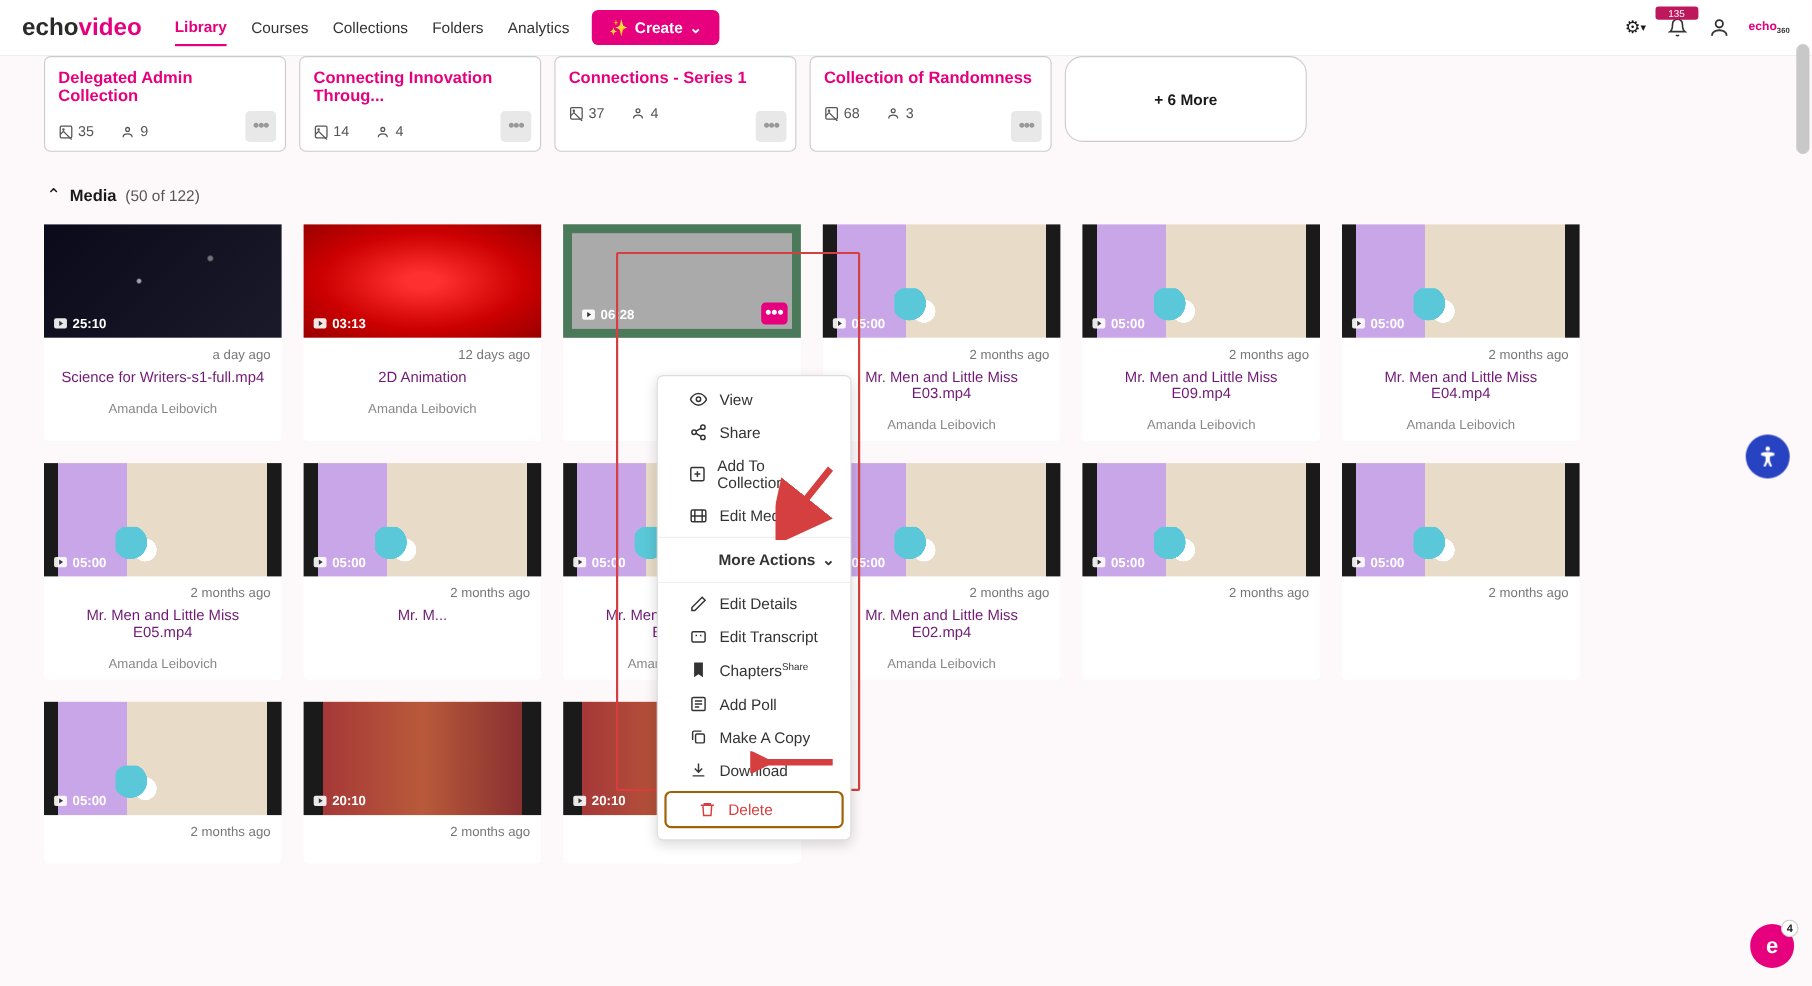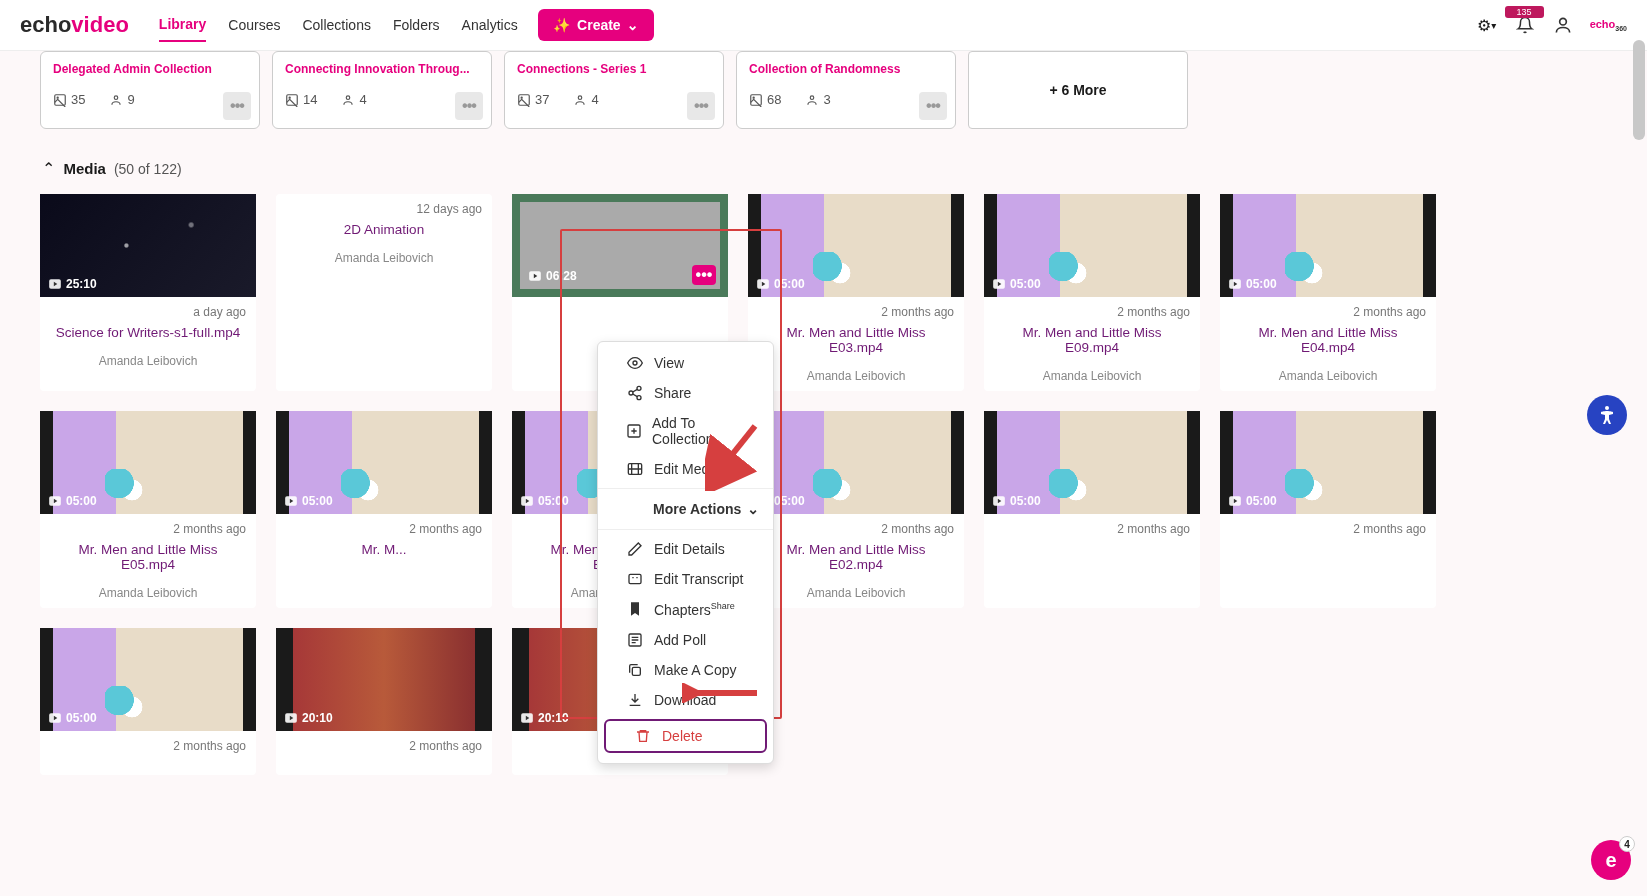--- a/index.html
+++ b/index.html
@@ -12,25 +12,25 @@
 .nav-item { font-size: 14px; color: #333; cursor: pointer; padding: 8px 0; }
 .nav-item.active { color: #e6007e; border-bottom: 2px solid #e6007e; font-weight: 600; }
 .create-btn { background: #e6007e; color: #fff; padding: 8px 16px; border-radius: 6px; font-weight: 600; font-size: 14px; display: flex; align-items: center; gap: 6px; margin-left: 20px; cursor: pointer; }
 .header-right { margin-left: auto; display: flex; align-items: center; gap: 16px; }
 .icon-btn { width: 22px; height: 22px; display: flex; align-items: center; justify-content: center; cursor: pointer; position: relative; }
 .badge { position: absolute; top: -8px; right: -8px; background: #be185d; color: #fff; font-size: 9px; padding: 1px 12px; border-radius: 3px; font-weight: 400; }
 .echo-sm { font-size: 11px; font-weight: 700; color: #e6007e; }
 .content { padding: 0 40px 20px 40px; position: relative; }
 .collections-row { display: flex; gap: 12px; margin-bottom: 30px; }
 .coll-card { border: 1px solid #ccc; border-radius: 6px; padding: 10px 12px; width: 220px; background: #fff; position: relative; }
-.coll-title { color: #e6007e; font-weight: 600; font-size: 12px; margin-bottom: 16px; }
+.coll-title { color: #e6007e; font-weight: 600; font-size: 15px; margin-bottom: 16px; }
 .coll-stats { display: flex; gap: 24px; align-items: center; font-size: 13px; color: #555; }
 .coll-stat { display: flex; align-items: center; gap: 4px; }
 .coll-more { position: absolute; right: 8px; bottom: 8px; width: 28px; height: 28px; background: #e8e8e8; border-radius: 4px; display: flex; align-items: center; justify-content: center; cursor: pointer; color: #999; font-weight: 700; letter-spacing: -1px; }
-.more-coll { border: 1px solid #ccc; border-radius: 4px; width: 220px; display: flex; align-items: center; justify-content: center; font-size: 14px; font-weight: 600; cursor: pointer; background: #fff; height: 78px; }
+.more-coll { border: 1px solid #ccc; border-radius: 16px; width: 220px; display: flex; align-items: center; justify-content: center; font-size: 14px; font-weight: 600; cursor: pointer; background: #fff; height: 78px; }
 .section-head { display: flex; align-items: center; gap: 8px; margin-bottom: 16px; padding-left: 2px; }
 .section-head .chev { font-size: 16px; }
 .section-head .title { font-weight: 700; font-size: 15px; }
 .section-head .count { font-size: 14px; color: #555; }
 .grid { display: flex; flex-wrap: wrap; gap: 20px; }
 .media-card { width: 216px; background: #fff; border-radius: 4px; overflow: visible; position: relative; }
 .thumb { width: 100%; height: 103px; background: #333; position: relative; display: flex; align-items: center; justify-content: center; overflow: hidden; }
 .thumb .duration { position: absolute; bottom: 6px; left: 8px; color: #fff; font-size: 12px; font-weight: 600; display: flex; align-items: center; gap: 4px; }
 .thumb .play-ico { display: inline-flex; align-items: center; }
 .thumb .menu-btn { position: absolute; bottom: 4px; right: 4px; width: 24px; height: 20px; background: #e6007e; border-radius: 4px; color: #fff; display: flex; align-items: center; justify-content: center; cursor: pointer; font-weight: 700; }
@@ -42,21 +42,21 @@
 .thumb-art-cartoon::after { content:""; position:absolute; bottom:10px; left:30%; width:45px; height:35px; background: radial-gradient(circle at 30% 40%, #5ac8d8 40%, transparent 41%), radial-gradient(circle at 60% 60%, #fff 30%, transparent 31%); }
 .thumb-art-space { background: radial-gradient(circle at 40% 50%, rgba(255,255,255,0.6) 1%, transparent 2%), radial-gradient(circle at 70% 30%, rgba(255,255,255,0.4) 1%, transparent 2%), linear-gradient(135deg, #0a0a1a, #1a1a2a); }
 .thumb-art-red { background: radial-gradient(ellipse at center, #ff3030 10%, #cc0000 60%, #990000 100%); }
 .thumb-art-gray { background: #aaa; border: 8px solid #4a7a5a; border-left-width: 8px; border-right-width: 8px; }
 .thumb-art-medieval { background: linear-gradient(90deg, #1a1a1a 0%, #1a1a1a 8%, #a63838 8%, #b85a3a 50%, #8a3030 92%, #1a1a1a 92%); }
 .dropdown-menu { position: absolute; top: 330px; left: 597px; width: 177px; background: #fff; border: 1px solid #ddd; border-radius: 6px; box-shadow: 0 4px 12px rgba(0,0,0,0.15); z-index: 100; padding: 6px 0; }
 .menu-item { display: flex; align-items: center; gap: 10px; padding: 7px 28px; font-size: 14px; cursor: pointer; color: #333; }
 .menu-item .mi-icon { width: 18px; display: flex; justify-content: center; color: #444; }
 .menu-divider { border: none; border-top: 1px solid #eee; margin: 4px 0; }
 .menu-header { display: flex; align-items: center; justify-content: flex-end; gap: 6px; padding: 8px 14px; font-size: 14px; font-weight: 600; color: #333; cursor: pointer; }
-.menu-item.delete { color: #d63f3f; border: 2px solid #701a75; border-radius: 6px; margin: 4px 6px; }
+.menu-item.delete { color: #d63f3f; border: 2px solid #a16207; border-radius: 6px; margin: 4px 6px; }
 .menu-item sup { font-size: 9px; vertical-align: super; }
 .selected-wrapper { position: absolute; border: 2px solid #d63f3f; border-radius: 2px; pointer-events: none; z-index: 90; }
 .arrow-red { position: absolute; z-index: 110; }
 .arrow-red svg { display: block; }
 .access-btn { position: fixed; right: 20px; top: 395px; width: 40px; height: 40px; background: #2743c2; border-radius: 50%; display: flex; align-items: center; justify-content: center; color: #fff; cursor: pointer; }
 .help-btn { position: fixed; right: 16px; bottom: 16px; width: 40px; height: 40px; background: #e6007e; border-radius: 50%; display: flex; align-items: center; justify-content: center; color: #fff; font-weight: 700; cursor: pointer; font-size: 20px; }
 .help-btn .hb-badge { position: absolute; top: -4px; right: -4px; background: #fff; color: #222; border: 1px solid #ccc; font-size: 10px; width: 16px; height: 16px; border-radius: 50%; display: flex; align-items: center; justify-content: center; font-weight: 700; }
 .scrollbar-fake { position: fixed; right: 2px; top: 40px; width: 12px; height: 100px; background: #c8c8c8; border-radius: 6px; }
 </style>
 </head>
@@ -206,20 +206,32 @@
       </div>
 
     </div>
     <div class="card-body">
       <div class="card-date">a day ago</div>
       <div class="card-title">Science for Writers-s1-full.mp4</div>
       <div class="card-author">Amanda Leibovich</div>
     </div>
       </div>
       <div class="media-card">
+    <div class="thumb thumb-art-red">
+      <div class="duration">
+        <span class="play-ico">
+              <svg width="14" height="14" viewBox="0 0 24 24" fill="#fff">
+                <rect x="2" y="4" width="20" height="16" rx="3" fill="#fff" opacity="0.9"></rect>
+                <path d="M10 8l6 4-6 4z" fill="#333"></path>
+              </svg>
+            </span>
+        <span>03:13</span>
+      </div>
+
+    </div>
     <div class="card-body">
       <div class="card-date">12 days ago</div>
       <div class="card-title">2D Animation</div>
       <div class="card-author">Amanda Leibovich</div>
     </div>
       </div>
       <div class="media-card">
     <div class="thumb thumb-art-gray">
       <div class="duration">
         <span class="play-ico">

